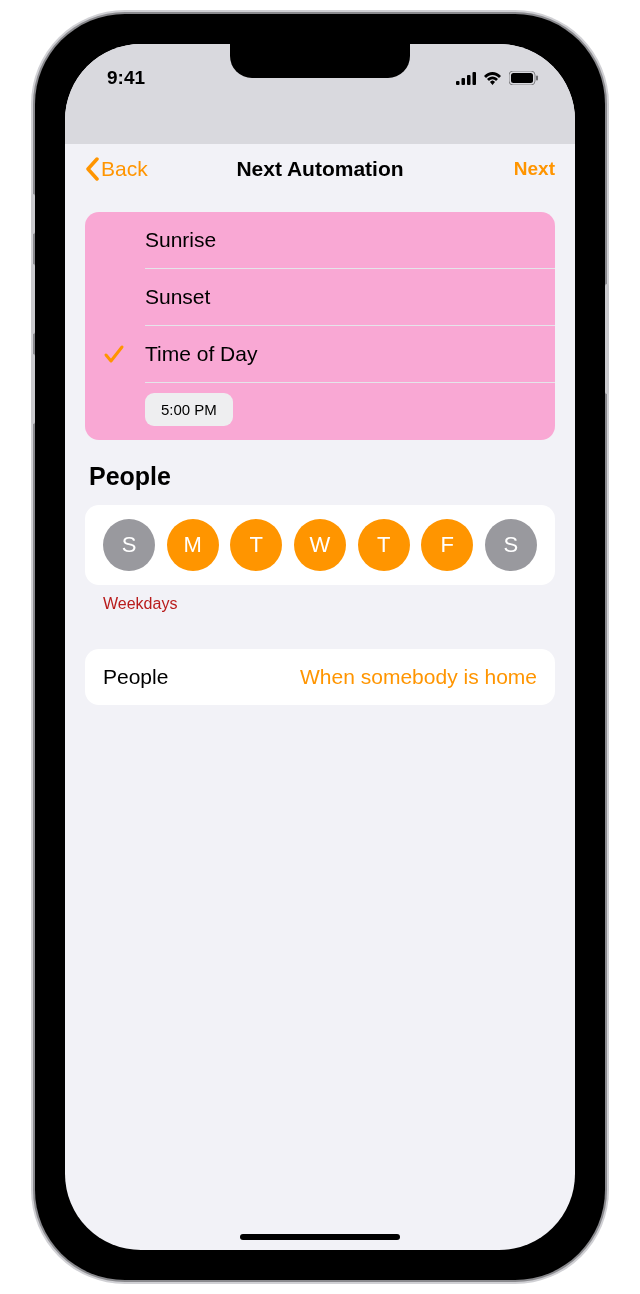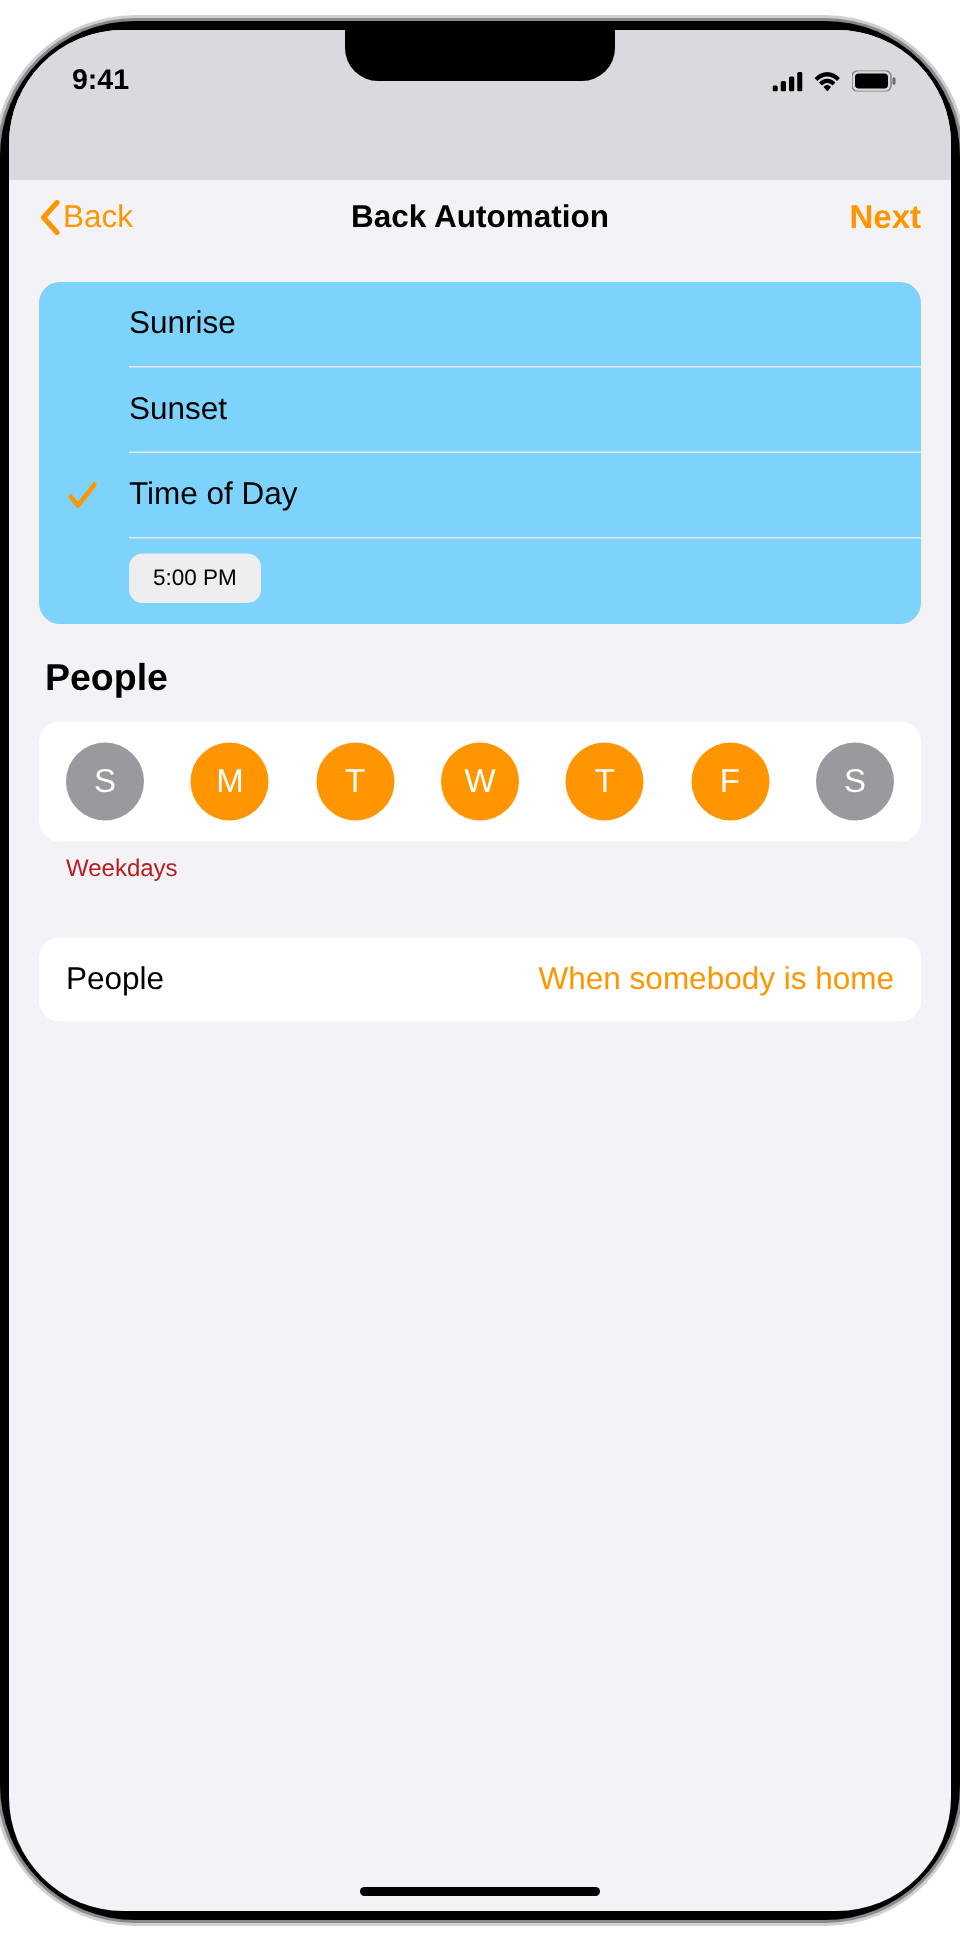--- a/index.html
+++ b/index.html
@@ -10,25 +10,25 @@
     }
     body {
       width: 640px;
       height: 1294px;
       background: #fff;
       display: flex;
       align-items: center;
       justify-content: center;
     }
     .phone-frame {
-      width: 640px;
+      width: 570px;
       height: 1266px;
       background: #000;
       border-radius: 90px;
-      padding: 6px;
+      padding: 30px;
       box-shadow: 0 0 0 2px #8a8a8e, 0 0 0 4px #d0d0d4;
       position: relative;
     }
     .phone-screen {
       width: 100%;
       height: 100%;
       background: #f2f2f7;
       border-radius: 76px;
       overflow: hidden;
       position: relative;
@@ -88,35 +88,35 @@
     .nav-title {
       font-size: 21px;
       font-weight: 600;
       color: #000;
       position: absolute;
       left: 50%;
       transform: translateX(-50%);
     }
     .nav-next {
       color: #ff9500;
-      font-size: 22px;
+      font-size: 19px;
       font-weight: 600;
     }
     .content {
       padding: 18px 20px;
     }
     .section-header {
       font-size: 25px;
       font-weight: 700;
       color: #000;
       margin-bottom: 14px;
       padding-left: 4px;
     }
     .card {
-      background: #7dd3fc;
+      background: #f9a8d4;
       border-radius: 14px;
       overflow: hidden;
     }
     .row {
       display: flex;
       align-items: center;
       min-height: 56px;
       padding: 0 18px;
       position: relative;
     }
@@ -245,21 +245,21 @@
     </div>
     <div class="status-gray-band"></div>
 
     <div class="nav-bar">
       <div class="nav-back">
         <svg width="14" height="24" viewBox="0 0 14 24">
             <path d="M12 2 L3 12 L12 22" stroke="#ff9500" stroke-width="3.5" fill="none" stroke-linecap="round" stroke-linejoin="round"></path>
           </svg>
         <span>Back</span>
       </div>
-      <div class="nav-title">Back Automation</div>
+      <div class="nav-title">Next Automation</div>
       <div class="nav-next">Next</div>
     </div>
 
     <div class="content">
       <div class="card">
         <div class="row">
           <div class="check-col"></div>
           <div class="row-label">Sunrise</div>
         </div>
         <div class="row-divider"></div>

